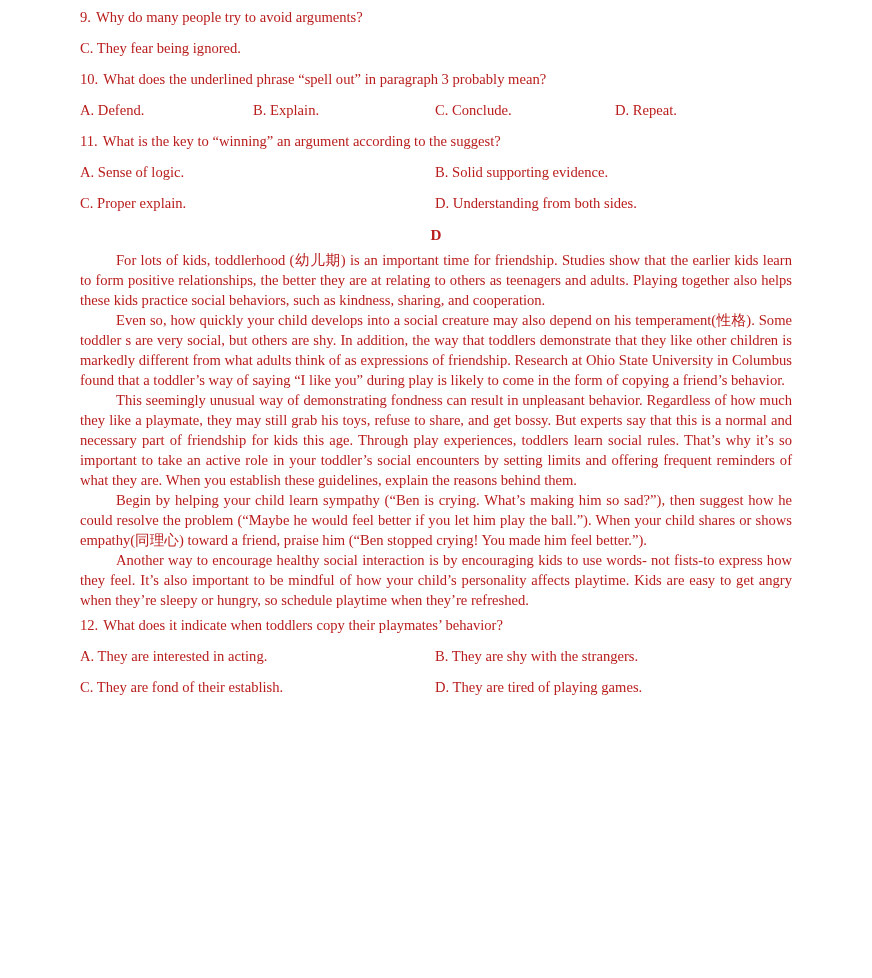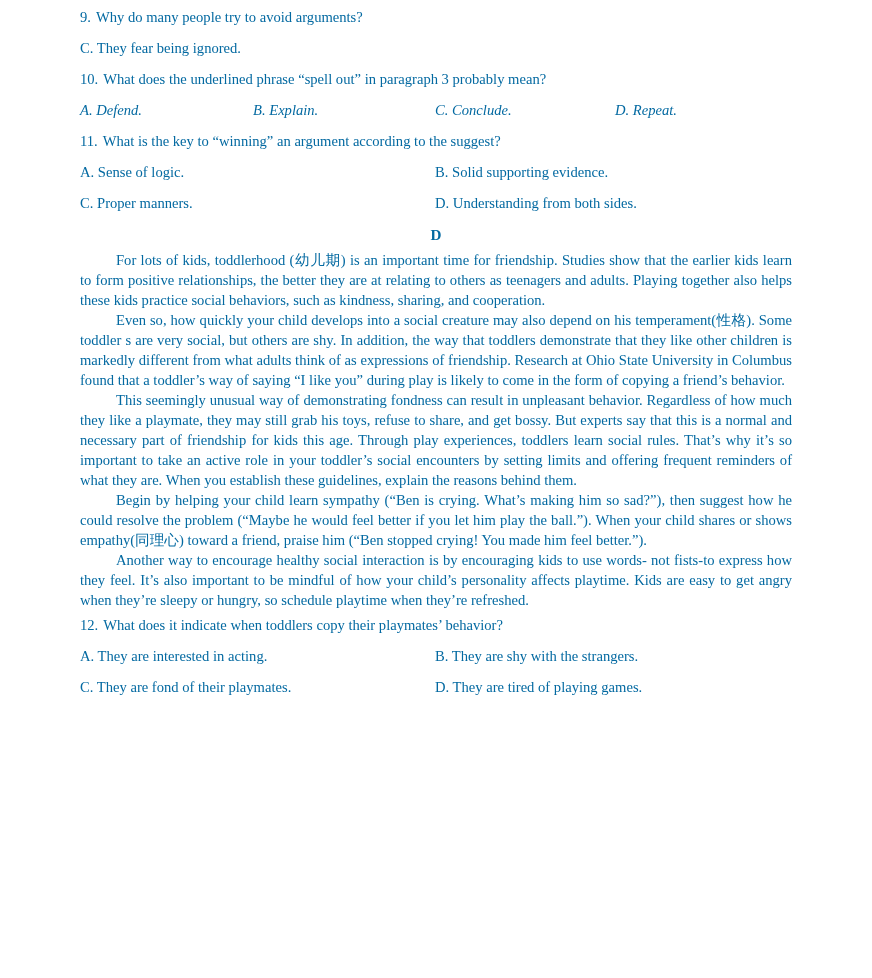--- a/index.html
+++ b/index.html
@@ -7,33 +7,32 @@
   body {
     width: 872px;
     height: 978px;
     overflow: hidden;
     font-family: "Liberation Serif", serif;
   }
   .page {
     width: 872px;
     height: 978px;
     padding: 2px 80px 0 80px;
-    color: #0369a1;
+    color: #b91c1c;
     font-size: 14.6px;
   }
   .line { line-height: 31px; }
   .q-num { margin-right: 5px; }
   .opt-grid-2 {
     display: grid;
     grid-template-columns: 355px 1fr;
   }
   .opt-grid-4 {
     display: grid;
     grid-template-columns: 173px 182px 180px 1fr;
-    font-style: italic;
   }
   .opt { line-height: 31px; white-space: nowrap; }
   .section-label {
     text-align: center;
     font-weight: bold;
     line-height: 31px;
     font-size: 15.2px;
   }
   .passage p {
     text-align: justify;
@@ -67,21 +66,21 @@
     </div>
   </section>
 
   <section>
     <div class="line">
       <span class="q-num">11.</span><span>What is the key to “winning” an argument according to the suggest?</span>
     </div>
     <div class="opt-grid-2">
       <div class="opt">A. Sense of logic.</div>
       <div class="opt">B. Solid supporting evidence.</div>
-      <div class="opt">C. Proper manners.</div>
+      <div class="opt">C. Proper explain.</div>
       <div class="opt">D. Understanding from both sides.</div>
     </div>
   </section>
 
   <div class="section-label">D</div>
 
   <div class="passage">
     <p>For lots of kids, toddlerhood (幼儿期) is an important time for friendship. Studies show that the earlier kids learn to form positive relationships, the better they are at relating to others as teenagers and adults. Playing together also helps these kids practice social behaviors, such as kindness, sharing, and cooperation.</p>
     <p>Even so, how quickly your child develops into a social creature may also depend on his temperament(性格). Some toddler s are very social, but others are shy. In addition, the way that toddlers demonstrate that they like other children is markedly different from what adults think of as expressions of friendship. Research at Ohio State University in Columbus found that a toddler’s way of saying “I like you” during play is likely to come in the form of copying a friend’s behavior.</p>
     <p>This seemingly unusual way of demonstrating fondness can result in unpleasant behavior. Regardless of how much they like a playmate, they may still grab his toys, refuse to share, and get bossy. But experts say that this is a normal and necessary part of friendship for kids this age. Through play experiences, toddlers learn social rules. That’s why it’s so important to take an active role in your toddler’s social encounters by setting limits and offering frequent reminders of what they are. When you establish these guidelines, explain the reasons behind them.</p>
@@ -89,18 +88,18 @@
     <p>Another way to encourage healthy social interaction is by encouraging kids to use words- not fists-to express how they feel. It’s also important to be mindful of how your child’s personality affects playtime. Kids are easy to get angry when they’re sleepy or hungry, so schedule playtime when they’re refreshed.</p>
   </div>
 
   <section>
     <div class="line">
       <span class="q-num">12.</span><span>What does it indicate when toddlers copy their playmates’ behavior?</span>
     </div>
     <div class="opt-grid-2">
       <div class="opt">A. They are interested in acting.</div>
       <div class="opt">B. They are shy with the strangers.</div>
-      <div class="opt">C. They are fond of their playmates.</div>
+      <div class="opt">C. They are fond of their establish.</div>
       <div class="opt">D. They are tired of playing games.</div>
     </div>
   </section>
 
 </div>
 
 </body></html>

